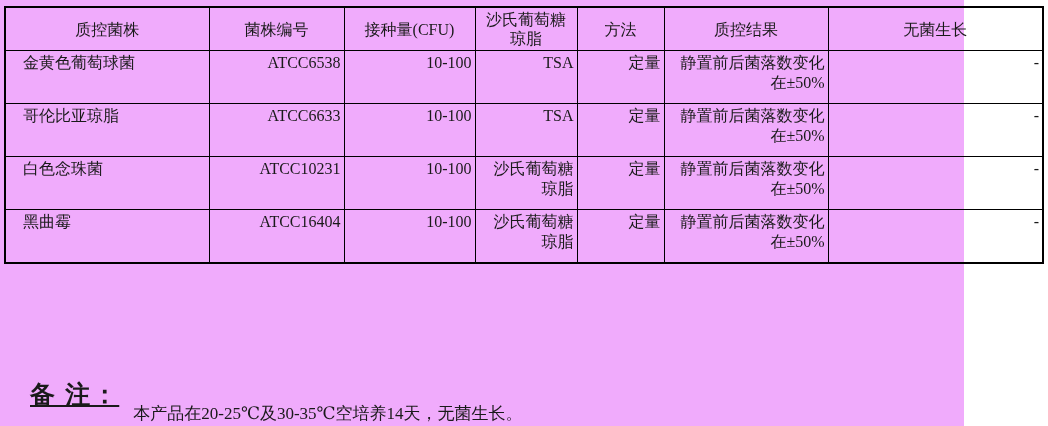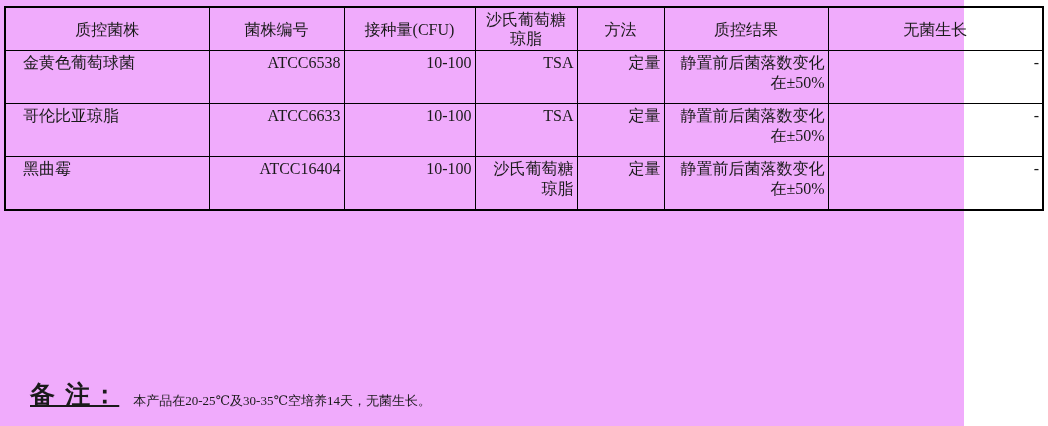--- a/index.html
+++ b/index.html
@@ -62,23 +62,23 @@
     align-items: flex-start;
   }
   .note-label {
     font-size: 25px;
     font-weight: bold;
     letter-spacing: 2px;
     white-space: nowrap;
     text-decoration: underline;
   }
   .note-text {
-    font-size: 13px;
+    font-size: 17px;
     margin-left: 14px;
-    margin-top: 14px;
+    margin-top: 24px;
     white-space: nowrap;
   }
 </style>
 </head>
 <body>
 
 <div class="page">
 
   <table class="qc-table">
     <colgroup>
@@ -114,20 +114,29 @@
         <tr>
           <td class="col-strain">哥伦比亚琼脂</td>
           <td class="col-number">ATCC6633</td>
           <td class="col-inoculum">10-100</td>
           <td class="col-medium">TSA</td>
           <td class="col-method">定量</td>
           <td class="col-result">静置前后菌落数变化在±50%</td>
           <td class="col-other">-</td>
         </tr>
         <tr>
+          <td class="col-strain">白色念珠菌</td>
+          <td class="col-number">ATCC10231</td>
+          <td class="col-inoculum">10-100</td>
+          <td class="col-medium">沙氏葡萄糖琼脂</td>
+          <td class="col-method">定量</td>
+          <td class="col-result">静置前后菌落数变化在±50%</td>
+          <td class="col-other">-</td>
+        </tr>
+        <tr>
           <td class="col-strain">黑曲霉</td>
           <td class="col-number">ATCC16404</td>
           <td class="col-inoculum">10-100</td>
           <td class="col-medium">沙氏葡萄糖琼脂</td>
           <td class="col-method">定量</td>
           <td class="col-result">静置前后菌落数变化在±50%</td>
           <td class="col-other">-</td>
         </tr>
       </tbody>
   </table>

